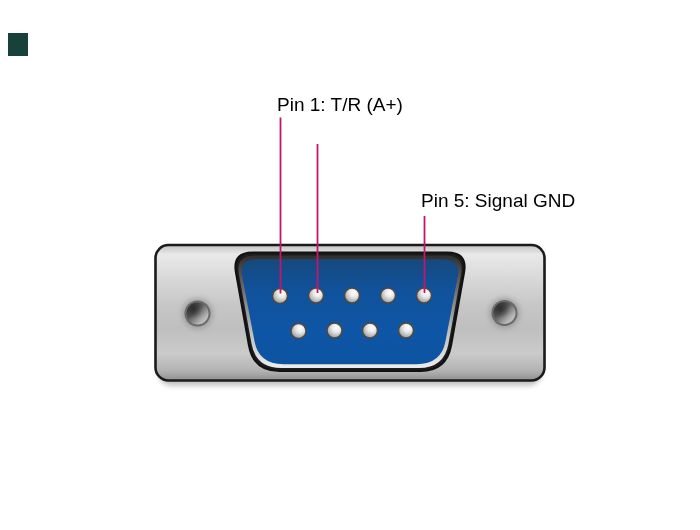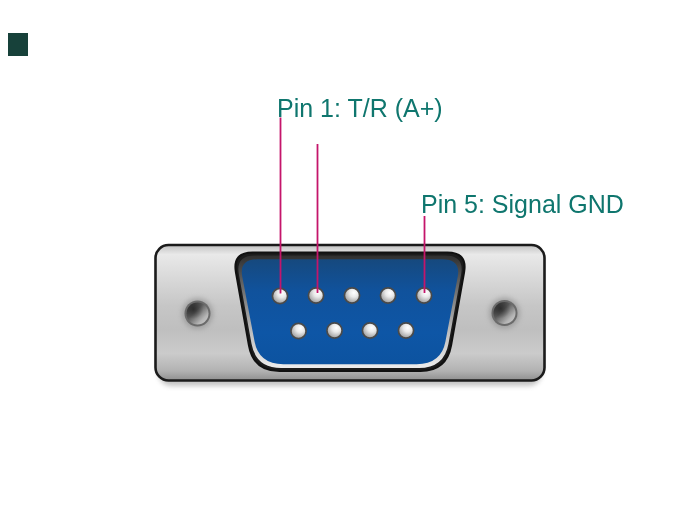--- a/index.html
+++ b/index.html
@@ -5,22 +5,22 @@
   html,body{margin:0;padding:0;background:#ffffff;}
   #stage{
     position:relative;width:700px;height:530px;background:#ffffff;
     overflow:hidden;font-family:"Liberation Sans", sans-serif;
   }
   .brand-mark{
     position:absolute;left:8px;top:33px;width:20px;height:23px;
     background:#17413a;
   }
   .pin-label{
-    position:absolute;font-size:25px;line-height:1.1;
-    color:#0f766e;white-space:nowrap;letter-spacing:0px;
+    position:absolute;font-size:19px;line-height:1.1;
+    color:#000000;white-space:nowrap;letter-spacing:0px;
   }
   #label-pin1{left:277px;top:95px;}
   #label-pin2{left:314px;top:120px;}
   #label-pin5{left:421px;top:191px;text-align:right;}
   #connector-svg{position:absolute;left:0;top:0;}
 </style>
 </head>
 <body>
 
 <div id="stage">

